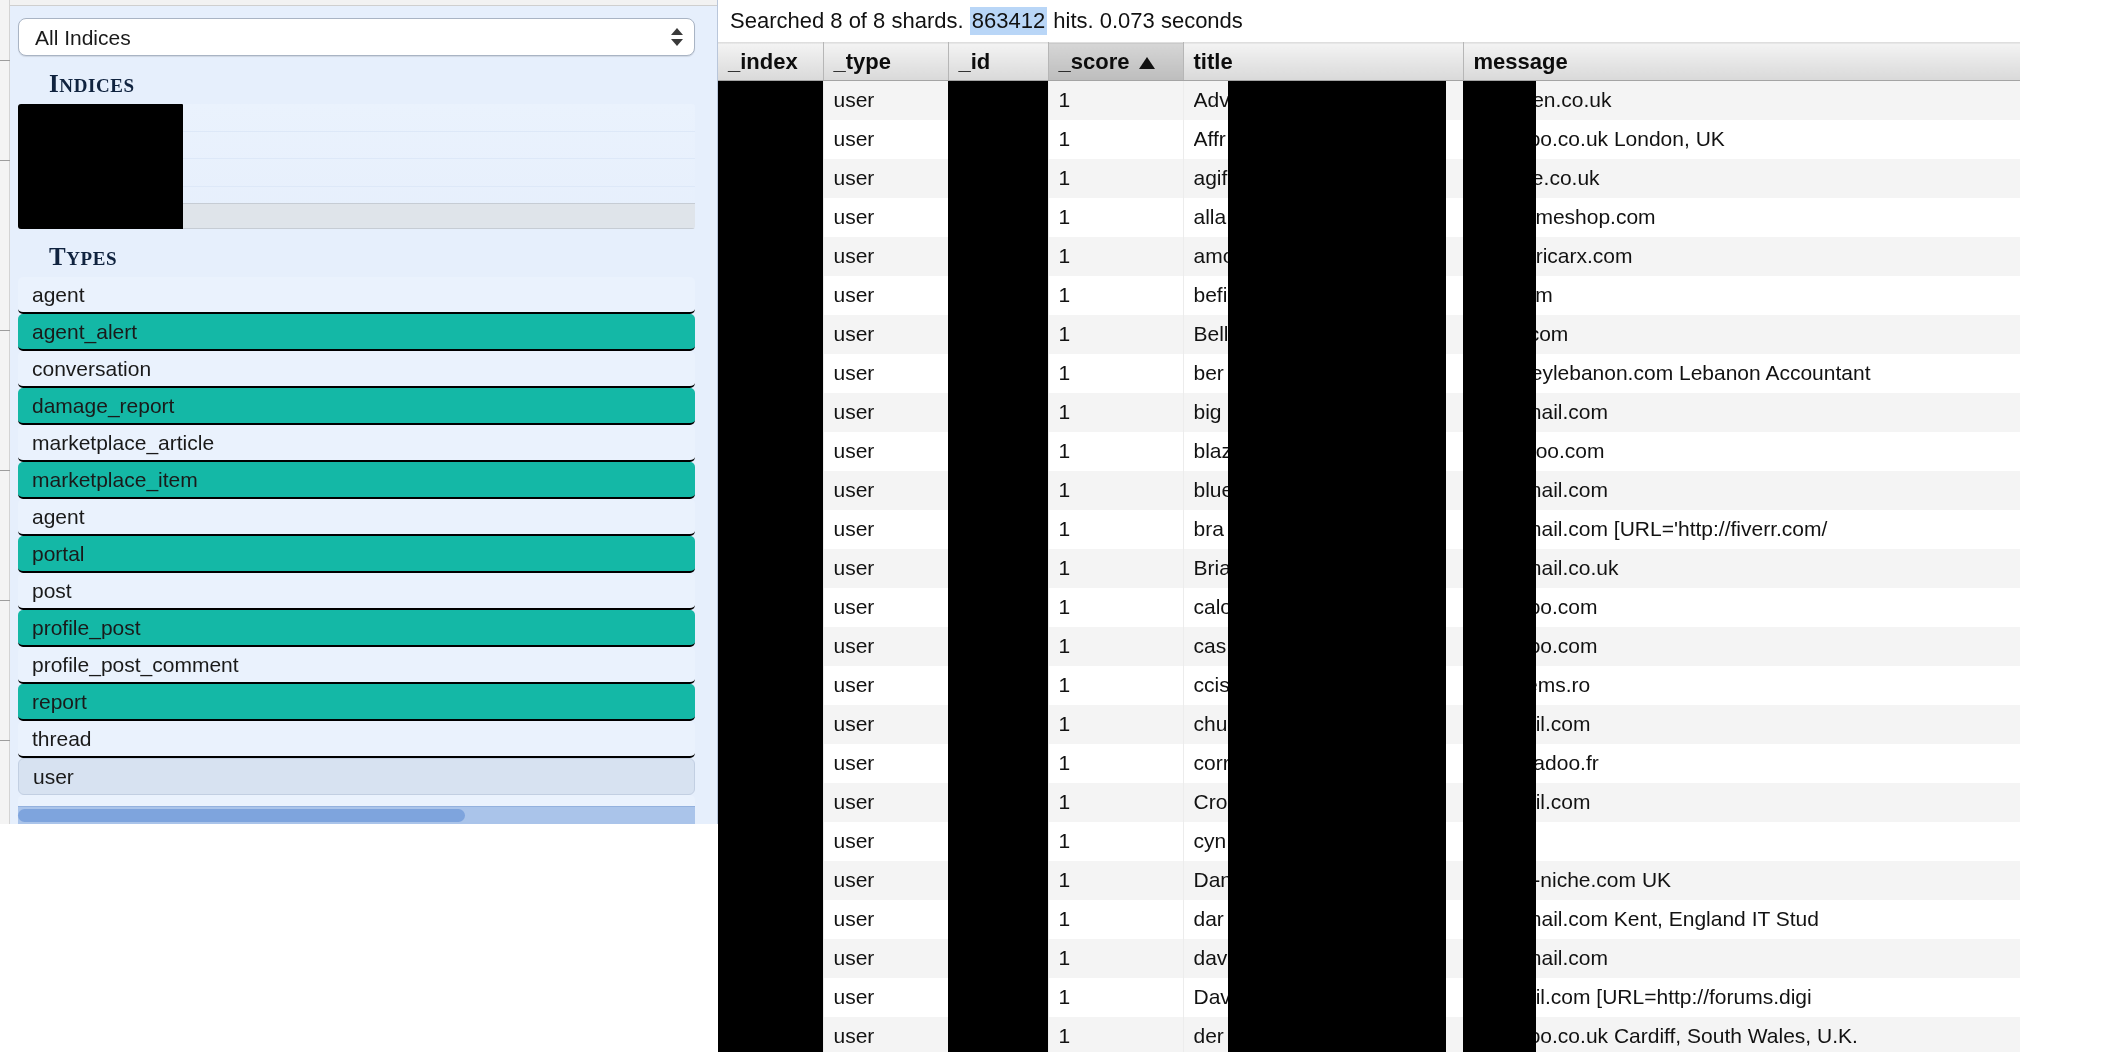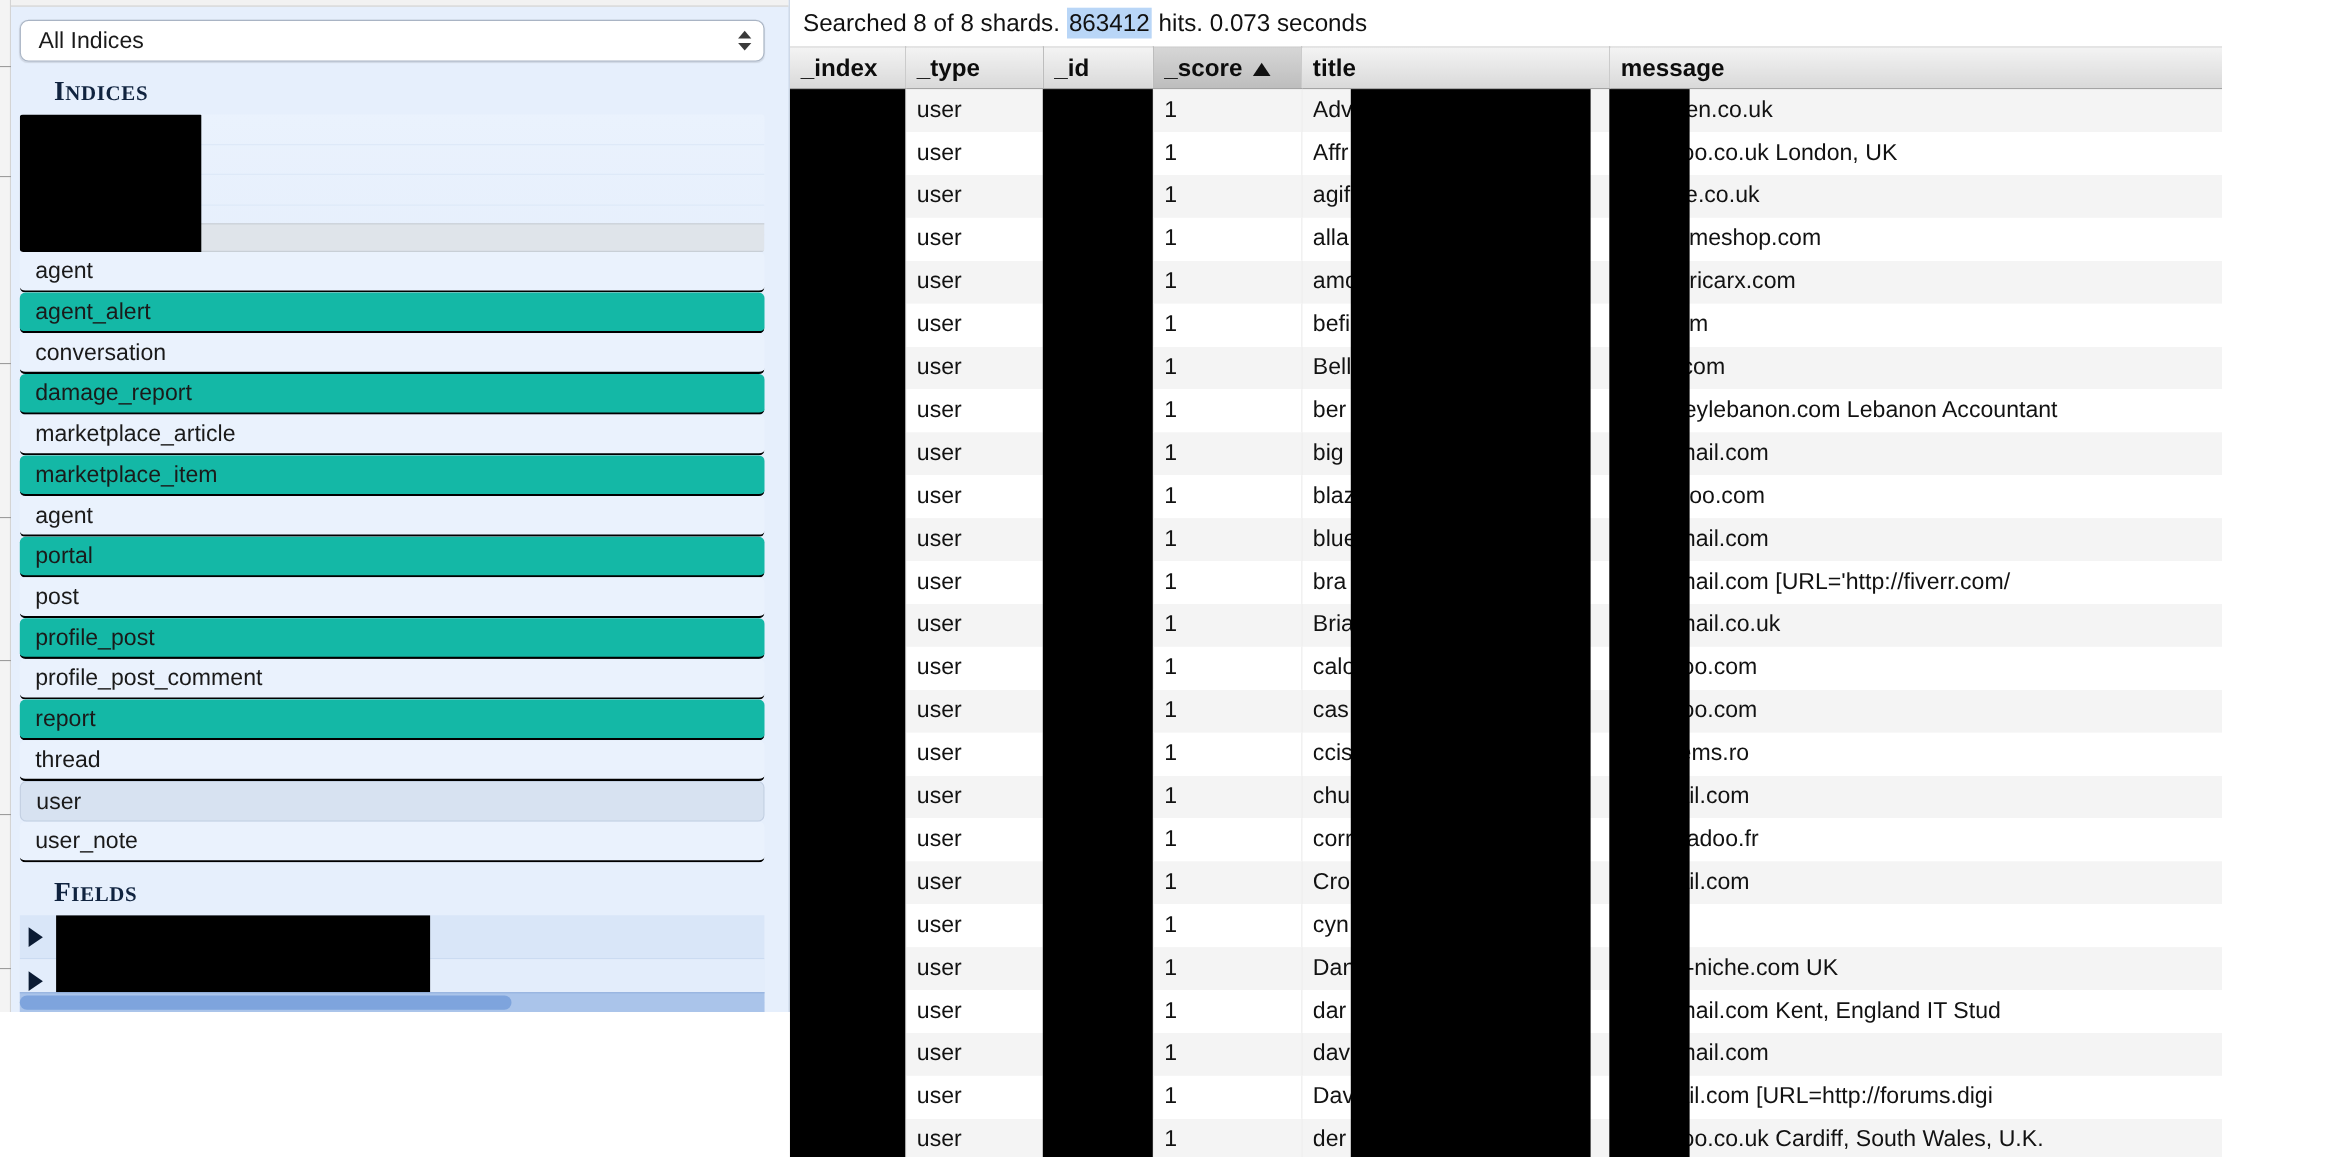--- a/index.html
+++ b/index.html
@@ -18,21 +18,21 @@
     width: 2128px;
     height: 1052px;
     display: flex;
     background: #ffffff;
   }
 
   
   .sidebar {
     position: relative;
     width: 718px;
-    height: 920px;
+    height: 824px;
     background: #e6effc;
     border-right: 1px solid #b9c6da;
     display: flex;
     flex-direction: column;
     overflow: hidden;
   }
   .sidebar-topstrip {
     height: 6px;
     background: #f2f2f2;
     border-bottom: 1px solid #cfcfcf;
@@ -340,20 +340,23 @@
           <div></div>
             <div></div>
             <div></div>
             <div></div>
             <div></div>
         </div>
         <div class="indices-scrollrow"></div>
         <div class="redact redact-indices"></div>
       </div>
 
+      <div class="section-head">
+        <span class="cap">T</span><span class="rest">YPES</span>
+      </div>
 
       <div class="type-list" id="types-list">
           <div class="type-item">agent</div>
           <div class="type-item alt">agent_alert</div>
           <div class="type-item">conversation</div>
           <div class="type-item alt">damage_report</div>
           <div class="type-item">marketplace_article</div>
           <div class="type-item alt">marketplace_item</div>
           <div class="type-item">agent</div>
           <div class="type-item alt">portal</div>

